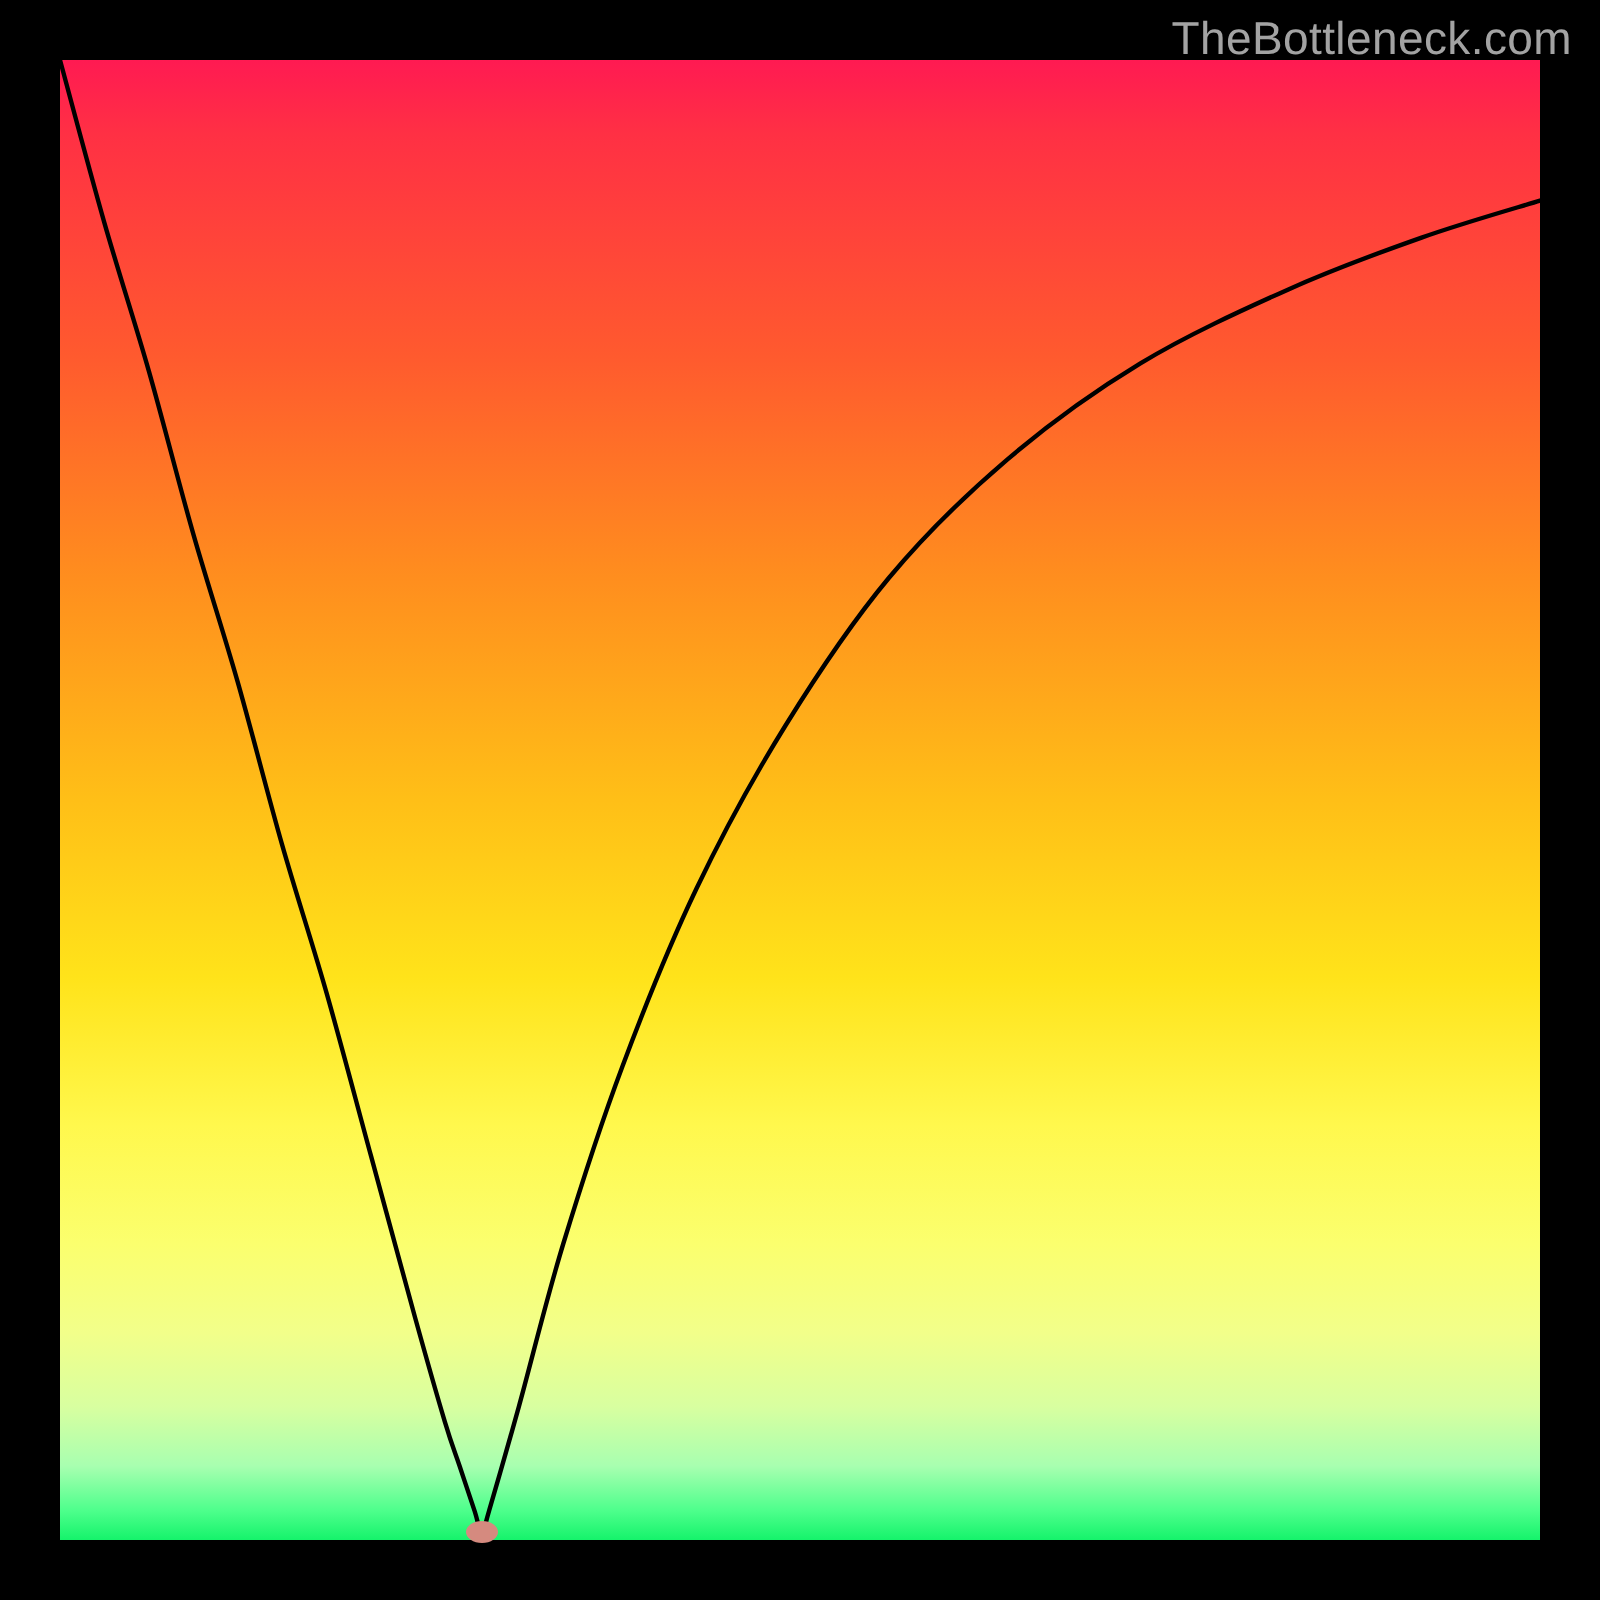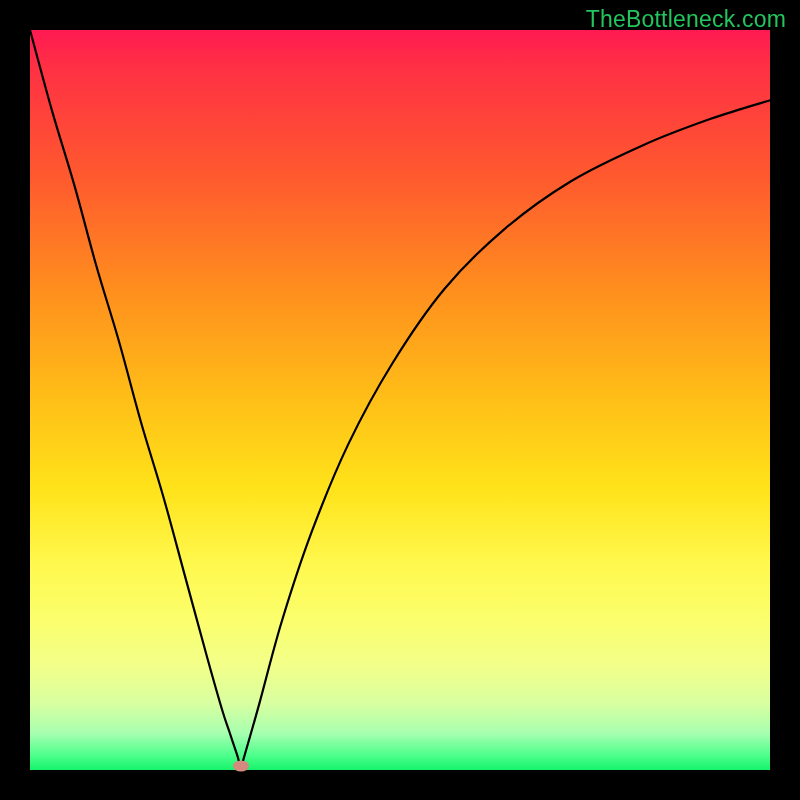--- a/index.html
+++ b/index.html
@@ -46,21 +46,21 @@
     left: 0;
     top: 0;
     width: 740px;
     height: 740px;
     overflow: visible;
   }
   .watermark {
     position: absolute;
     top: 6px;
     right: 14px;
-    color: #22c55e;
+    color: #a3a3a3;
     font-size: 23px;
     letter-spacing: 0.2px;
     font-weight: 400;
     user-select: none;
   }
   .min-marker {
     position: absolute;
     width: 16px;
     height: 11px;
     border-radius: 50%;

